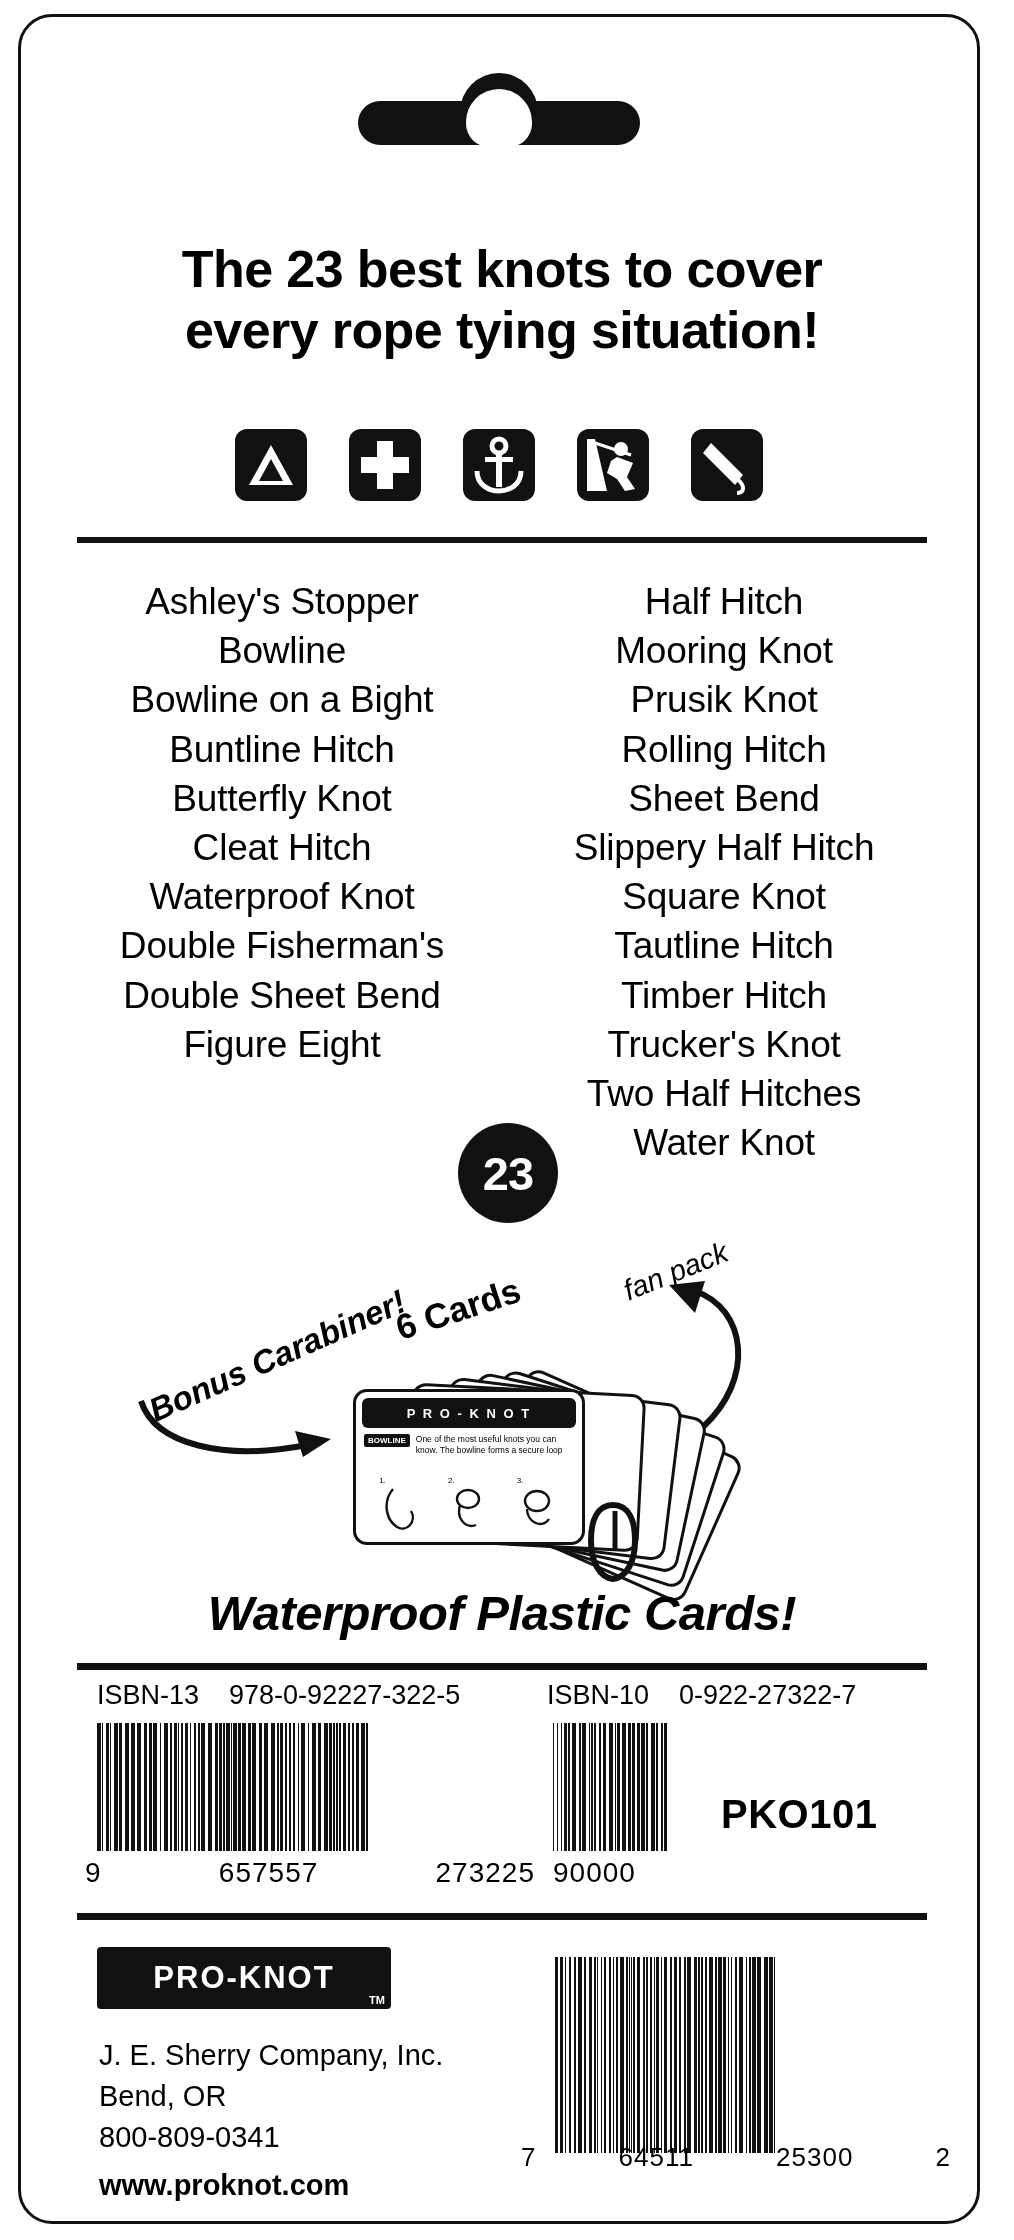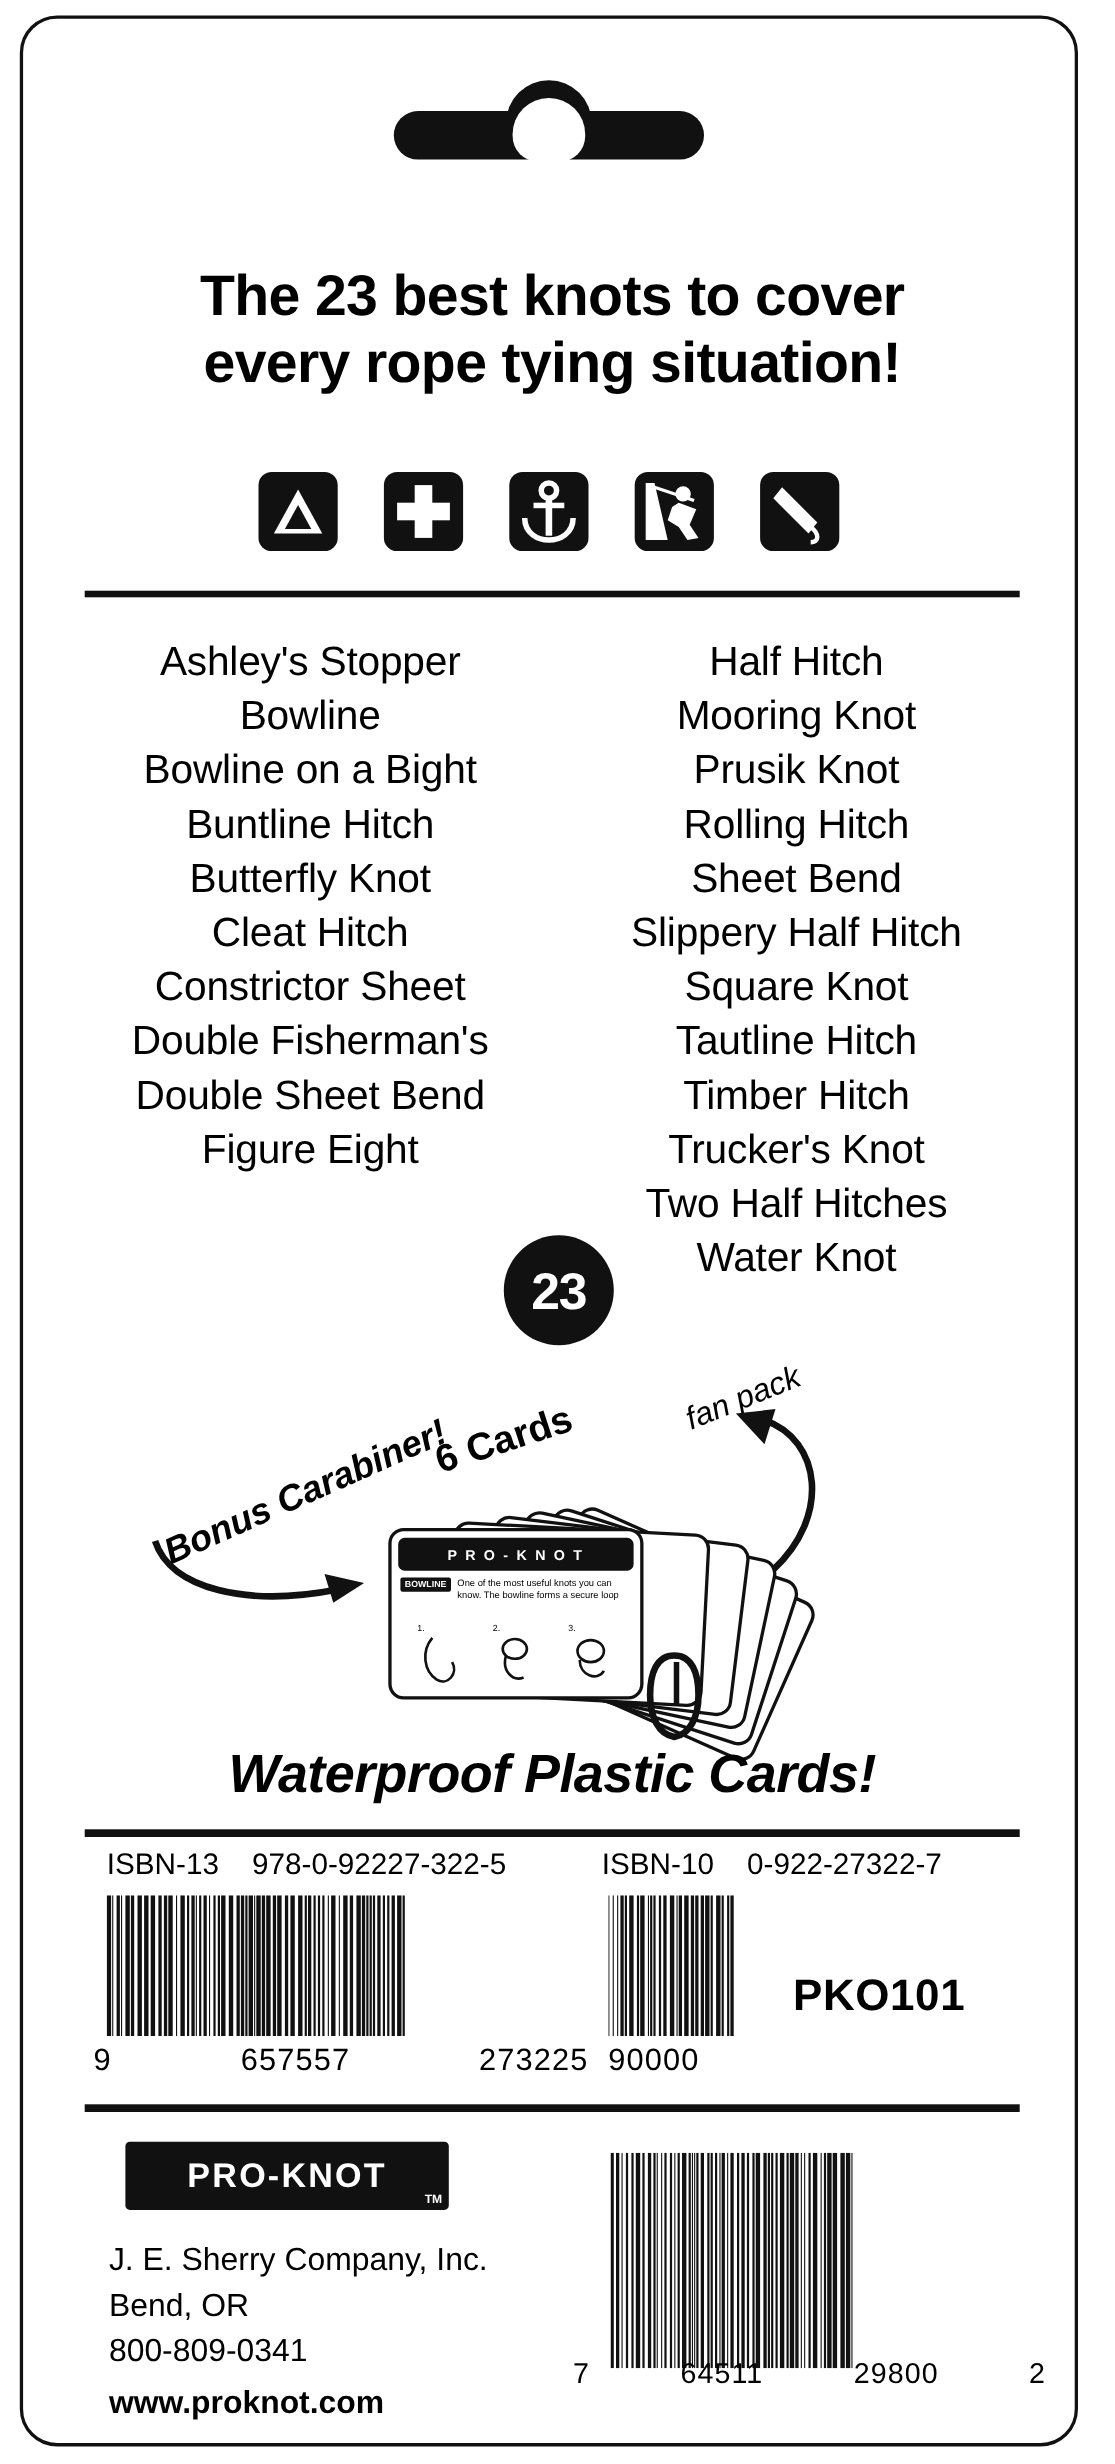--- a/index.html
+++ b/index.html
@@ -337,21 +337,21 @@
     width: 430px;
     font-size: 26px;
     letter-spacing: 1px;
     display: flex;
     justify-content: space-between;
   }
 
   
   .logo {
     position: absolute;
-    left: 93px;
+    left: 76px;
     top: 1930px;
     width: 294px;
     height: 62px;
     background: #111;
     border-radius: 4px;
     color: #fff;
     display: flex;
     align-items: center;
     justify-content: center;
     font-size: 31px;
@@ -433,21 +433,21 @@
   <div class="rule rule-top"></div>
 
   <div class="lists">
     <div class="col">
       <div>Ashley's Stopper</div>
       <div>Bowline</div>
       <div>Bowline on a Bight</div>
       <div>Buntline Hitch</div>
       <div>Butterfly Knot</div>
       <div>Cleat Hitch</div>
-      <div>Constrictor Sheet</div>
+      <div>Waterproof Knot</div>
       <div>Double Fisherman's</div>
       <div>Double Sheet Bend</div>
       <div>Figure Eight</div>
     </div>
     <div class="col">
       <div>Half Hitch</div>
       <div>Mooring Knot</div>
       <div>Prusik Knot</div>
       <div>Rolling Hitch</div>
       <div>Sheet Bend</div>
@@ -838,17 +838,17 @@
       <i style="width:4px"></i>
       <i style="width:1px;background:transparent"></i>
       <i style="width:4px"></i>
       <i style="width:1px;background:transparent"></i>
       <i style="width:1px"></i>
       <i style="width:2px;background:transparent"></i>
     </div>
   <div class="bc-bottom-digits">
     <span>7</span>
     <span>64511</span>
-    <span>29800</span>
+    <span>25300</span>
     <span>2</span>
   </div>
 
 </div>
 
 </body></html>

